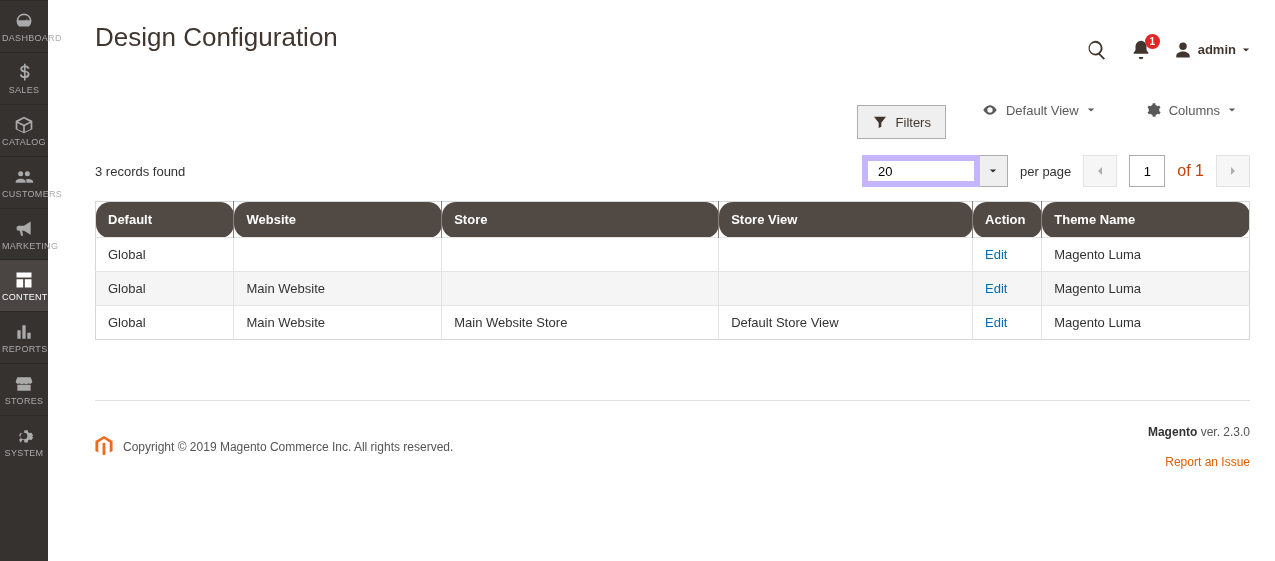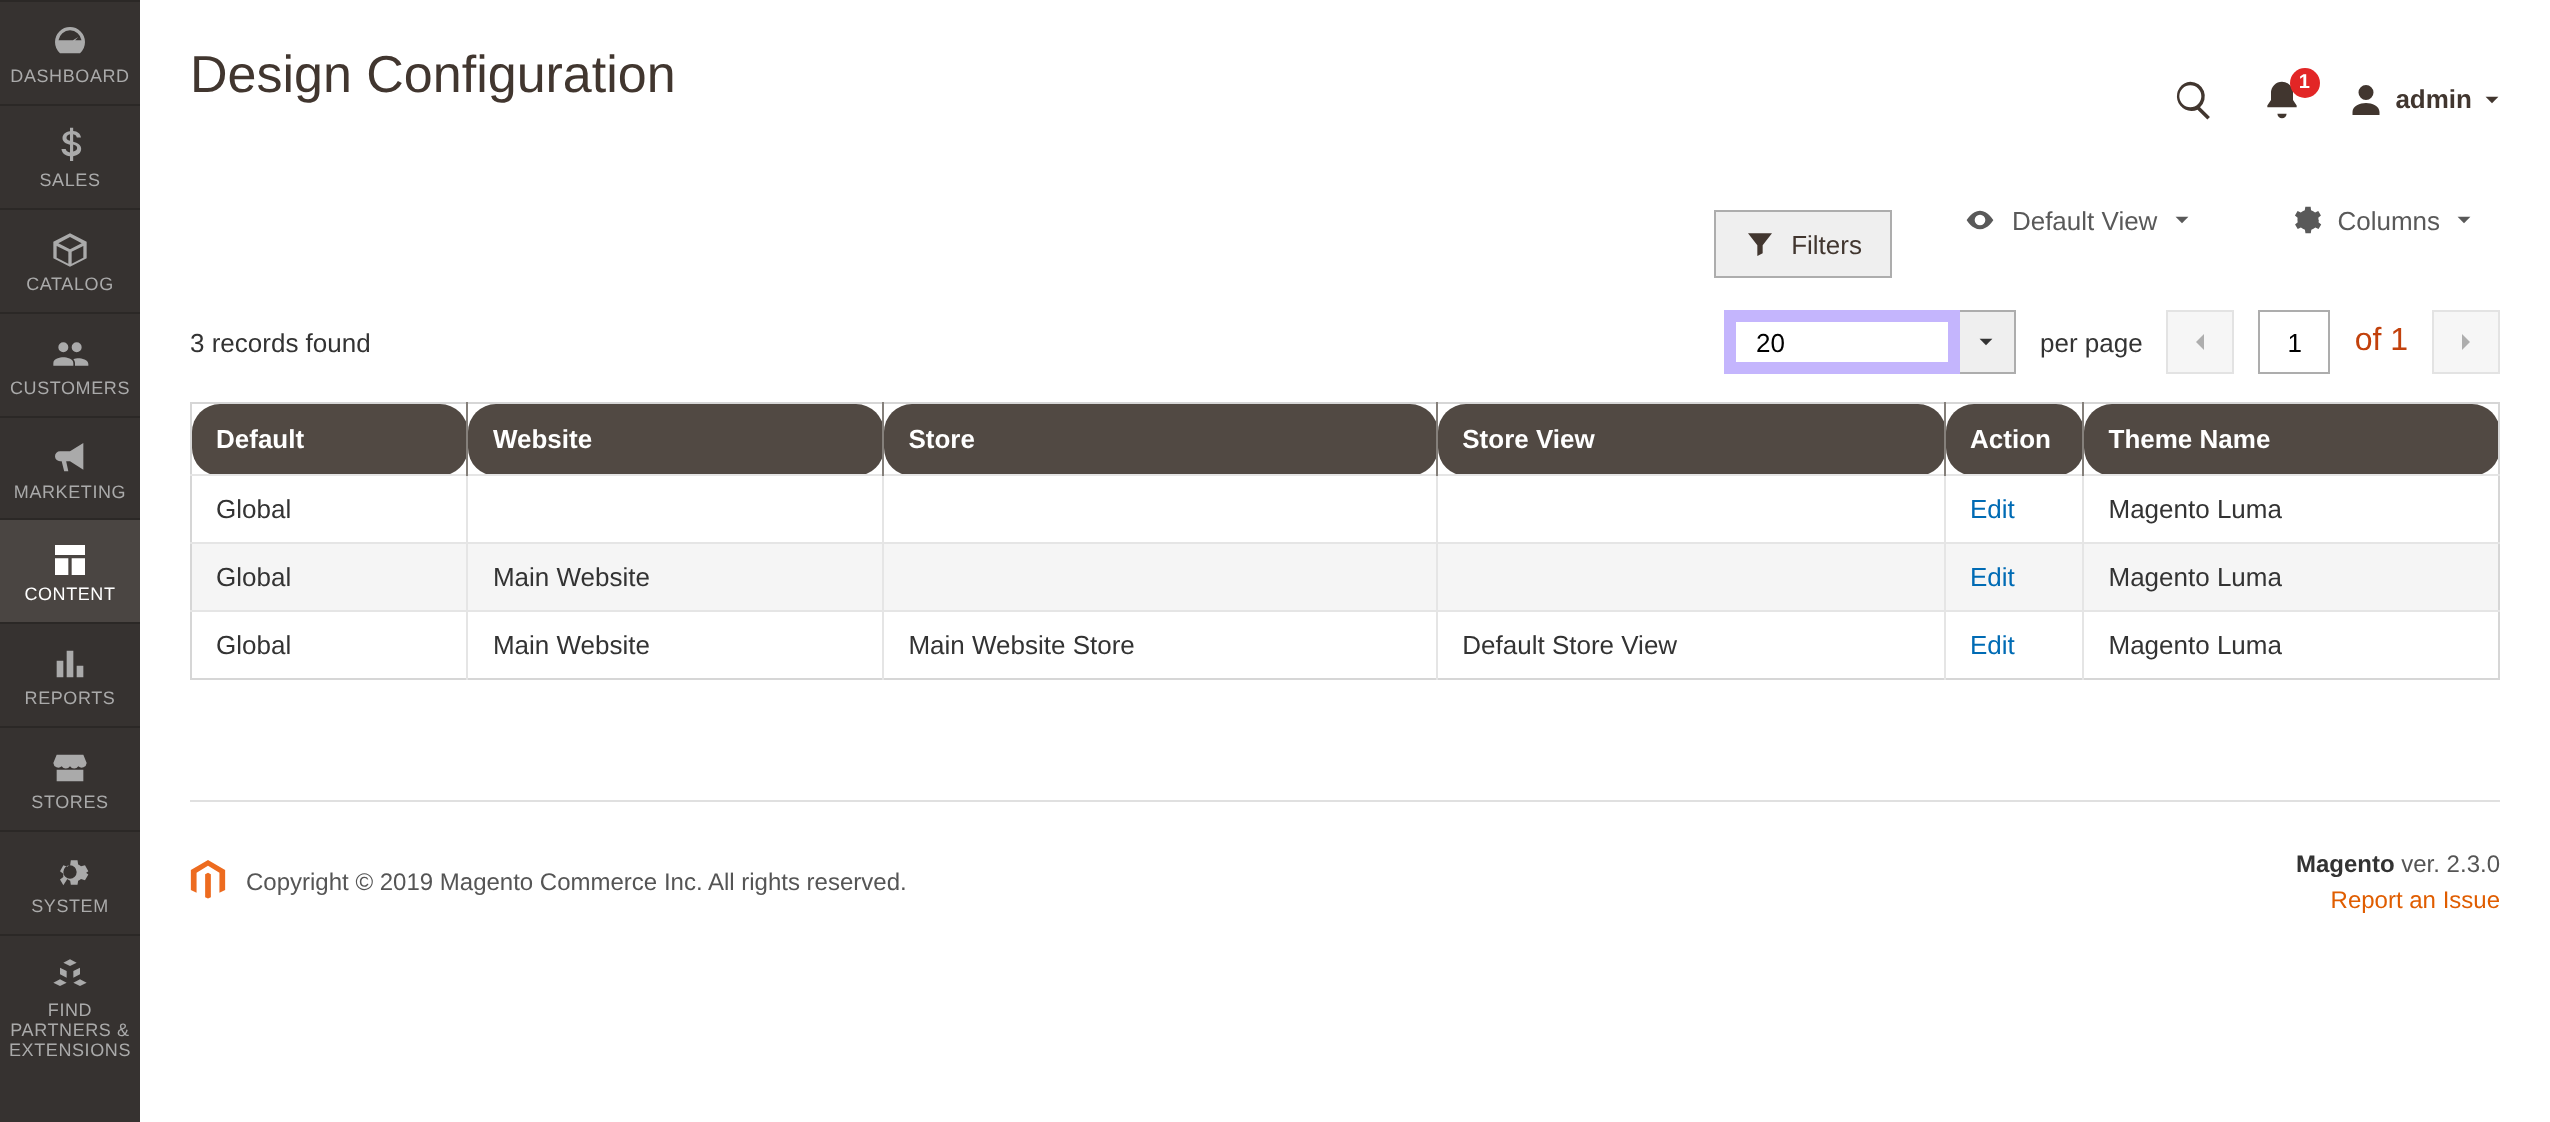--- a/index.html
+++ b/index.html
@@ -8,21 +8,21 @@
     font-family: 'Helvetica Neue', Helvetica, Arial, sans-serif;
     font-size: 13px;
     color: #333;
     background: #fff;
   }
 
   
   .sidebar {
     position: fixed;
     left: 0; top: 0; bottom: 0;
-    width: 70px;
+    width: 48px;
     background: #363230;
     display: flex;
     flex-direction: column;
     z-index: 10;
   }
   .side-item {
     color: #aaa;
     text-align: center;
     padding: 10px 2px 8px;
     font-size: 9px;
@@ -133,21 +133,21 @@
 
   
   .footer {
     margin-top:60px; border-top:1px solid #e0e0e0; padding-top:24px;
     display:flex; justify-content:space-between; font-size:12px; color:#555;
   }
   .foot-left{display:flex;align-items:center;gap:10px;}
   .magento-logo svg{width:18px;height:20px;}
   .foot-right{text-align:right;}
   .ver b{color:#333;}
-  .report{color:#e05d00; cursor:pointer; display:block; margin-top:4px;text-align:right;}
+  .report{color:#e05d00; cursor:pointer; display:block; margin-top:16px;text-align:right;}
 </style>
 </head>
 <body>
 
 <nav class="sidebar">
   <div class="side-item">
     <svg class="ico" viewBox="0 0 24 24">
         <path d="M12 3a9 9 0 00-9 9 9 9 0 003 6.7h12A9 9 0 0021 12a9 9 0 00-9-9zm0 2a7 7 0 016.9 6H5.1A7 7 0 0112 5zm1 8l4-4-5 3a1.5 1.5 0 101 1z"></path>
       </svg>
     <span class="lbl">DASHBOARD</span>
@@ -192,26 +192,20 @@
     <svg class="ico" viewBox="0 0 24 24">
         <path d="M4 4h16l2 5a3 3 0 01-5 2 3 3 0 01-5 0 3 3 0 01-5 0 3 3 0 01-5-2l2-5zm0 9h16v7H4v-7z"></path>
       </svg>
     <span class="lbl">STORES</span>
   </div>
   <div class="side-item">
     <svg class="ico" viewBox="0 0 24 24">
         <path d="M12 8a4 4 0 100 8 4 4 0 000-8zm9 4l2 1.5-2 3.5-2.4-.8a7 7 0 01-1.7 1l-.4 2.5h-4l-.4-2.5a7 7 0 01-1.7-1L8 20l-2-3.5L8 15a7 7 0 010-2l-2-1.5L8 8l2.4.8a7 7 0 011.7-1L12.5 5h4l.4 2.5a7 7 0 011.7 1L21 8l2 3.5L21 13a7 7 0 010-1z"></path>
       </svg>
     <span class="lbl">SYSTEM</span>
-  </div>
-  <div class="side-item">
-    <svg class="ico" viewBox="0 0 24 24">
-        <path d="M12 2l4 2-4 2-4-2 4-2zm-6 5l4 2v4l-4-2V7zm12 0v4l-4 2V9l4-2zM6 14l4 2-4 2-4-2 4-2zm12 0l4 2-4 2-4-2 4-2z"></path>
-      </svg>
-    <span class="lbl">FIND PARTNERS &amp; EXTENSIONS</span>
   </div>
 </nav>
 
 <div class="main">
 
   <div class="topbar">
     <h1 class="page-title">Design Configuration</h1>
     <div class="top-actions">
       <span class="ico-btn">
         <svg viewBox="0 0 24 24">

